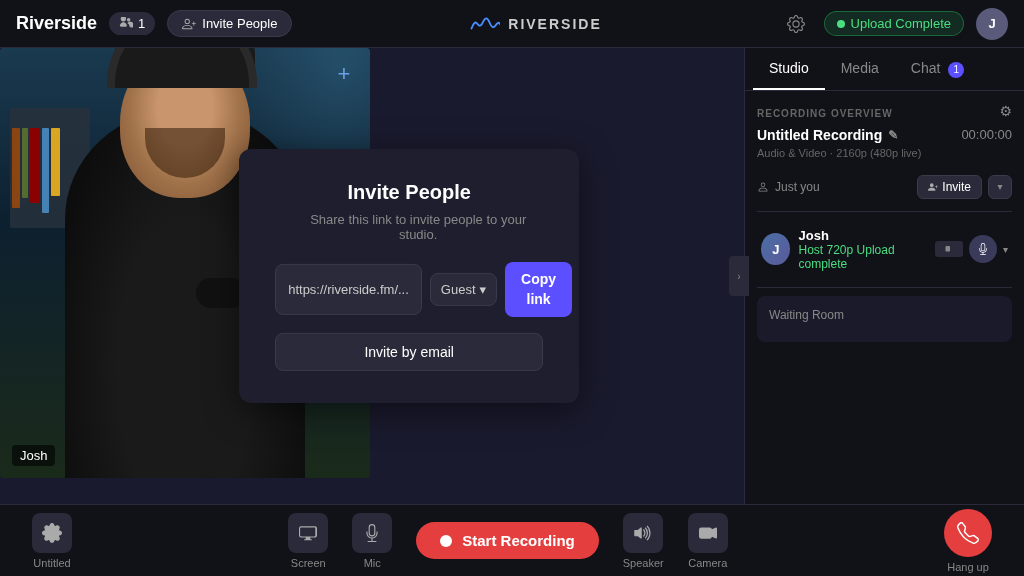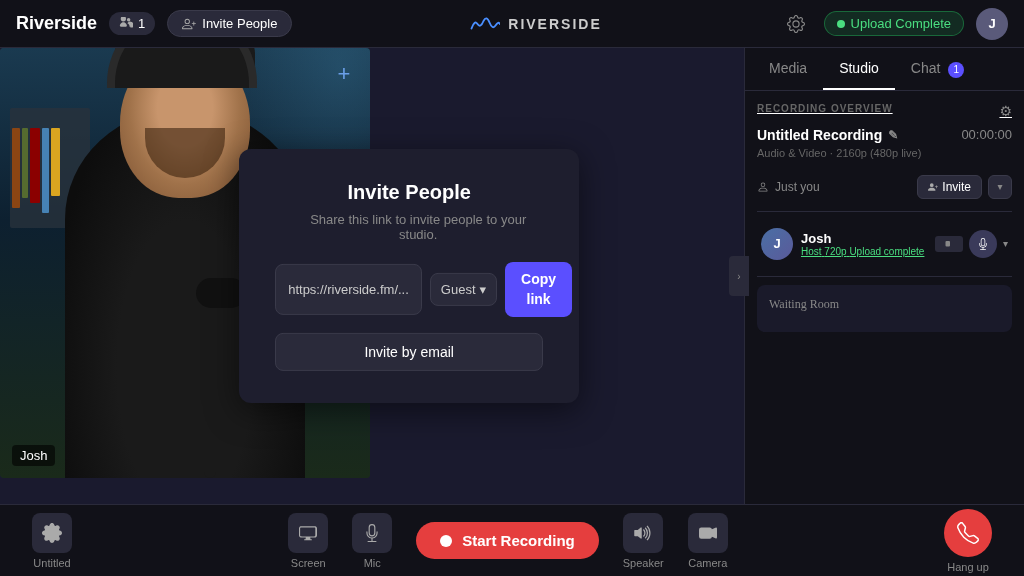--- a/index.html
+++ b/index.html
@@ -288,24 +288,23 @@
       color: #888;
       font-size: 10px;
     }
     .panel-content {
       flex: 1;
       overflow-y: auto;
       padding: 12px;
     }
     .recording-overview-header {
       display: flex;
-      align-items: flex-start;
+      align-items: flex-end;
       justify-content: space-between;
       margin-bottom: 8px;
-      text-decoration: underline;
     }
     .recording-overview-title {
       font-size: 10px;
       font-weight: 600;
       letter-spacing: 1px;
       color: #666;
       text-transform: uppercase;
     }
     .recording-name-row {
       display: flex;
@@ -401,23 +400,22 @@
     }
     .participant-details {
       display: flex;
       flex-direction: column;
     }
     .participant-name {
       font-size: 13px;
       font-weight: 600;
     }
     .participant-status {
-      font-size: 10px;
+      font-size: 12px;
       color: #4ade80;
-      text-decoration: underline;
     }
     .participant-controls {
       display: flex;
       align-items: center;
       gap: 6px;
     }
     .ctrl-btn {
       width: 28px; height: 16px;
       background: #2a2a3a;
       border-radius: 3px;
@@ -436,21 +434,20 @@
       border: none;
       color: #888;
       font-size: 10px;
       cursor: pointer;
     }
     .waiting-room {
       background: #1a1a2a;
       border-radius: 8px;
       padding: 12px;
       margin-top: 8px;
-      font-family: Liberation Serif, serif;
     }
     .waiting-room-title {
       font-size: 12px;
       color: #888;
       margin-bottom: 8px;
     }
     .waiting-room-empty {
       font-size: 12px;
       color: #555;
       text-align: center;
@@ -623,25 +620,25 @@
   </div>
 </div>
 
 <div class="right-panel">
 
   <div class="collapse-btn">
     <span>›</span>
   </div>
 
   <div class="panel-tabs">
+    <div class="panel-tab active">
+      <span>Studio</span>
+    </div>
     <div class="panel-tab">
       <span>Media</span>
-    </div>
-    <div class="panel-tab active">
-      <span>Studio</span>
     </div>
     <div class="panel-tab">
       <span>Chat</span>
       <span class="chat-badge">1</span>
     </div>
   </div>
 
   <div class="panel-content">
 
     <div class="recording-overview-header">

